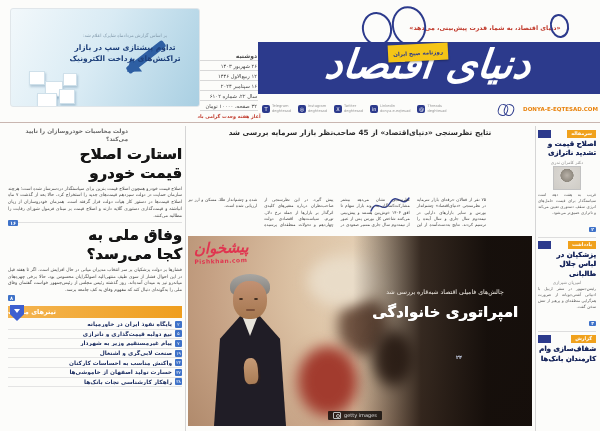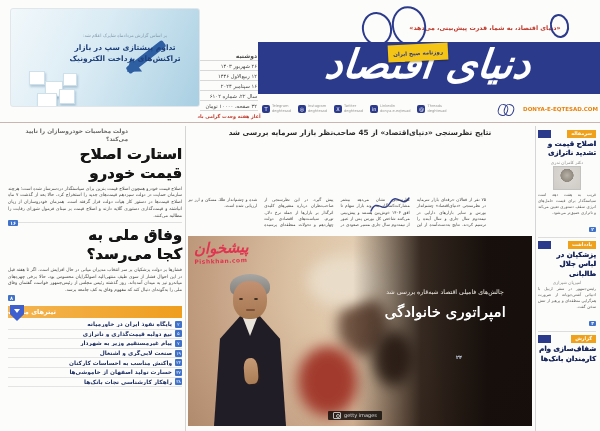--- a/index.html
+++ b/index.html
@@ -91,21 +91,21 @@
             clip-path:polygon(14% 100%,20% 22%,40% 2%,60% 2%,80% 22%,86% 100%);}
   .man-shirt{position:absolute;left:43px;top:44px;width:14px;height:18px;background:#e8e4dc;
              clip-path:polygon(0 0,100% 0,50% 100%);}
   .man-hands{position:absolute;left:44px;top:84px;width:14px;height:26px;background:linear-gradient(#c79b76,#a97c55);
              border-radius:40% 40% 30% 30%;transform:rotate(-4deg);box-shadow:2px 1px 0 rgba(60,35,20,.4);}
   .wm{position:absolute;left:6px;top:3px;color:#e03550;transform:rotate(-2deg);}
   .wm-fa{font-size:15px;font-weight:bold;font-style:italic;}
   .wm-en{font-size:6px;font-weight:bold;letter-spacing:.5px;direction:ltr;}
   .ph-kicker{position:absolute;right:12px;top:52px;width:150px;text-align:center;color:#f2ede6;font-size:6.2px;}
   .ph-title{position:absolute;right:12px;top:64px;width:150px;text-align:center;color:#fff;font-size:15px;
-            font-weight:normal;line-height:1.6;text-shadow:.4px 0 currentColor;}
+            font-weight:bold;line-height:1.6;text-shadow:.4px 0 currentColor;}
   .ph-page{position:absolute;right:70px;top:118px;color:#cfd8f0;font-size:5px;font-weight:bold;}
   .credit{position:absolute;left:140px;bottom:6px;background:rgba(10,8,6,.8);color:#ddd;font-size:5px;
           padding:1.5px 5px;border-radius:1px;direction:ltr;display:flex;align-items:center;gap:3px;}
   .cam{width:6px;height:4.5px;border:1px solid #bbb;border-radius:1px;position:relative;}
   .cam:after{content:"";position:absolute;left:1.5px;top:.5px;width:2px;height:2px;border:.8px solid #bbb;border-radius:50%;}
   
   .sb{position:absolute;left:538px;top:127px;width:58px;}
   .sb-item{padding-top:3px;margin-bottom:2px;}
   .sb-item + .sb-item{border-top:1px solid #ddd;}
   .sb-tab{display:flex;justify-content:space-between;align-items:stretch;height:8px;margin-bottom:2px;}

